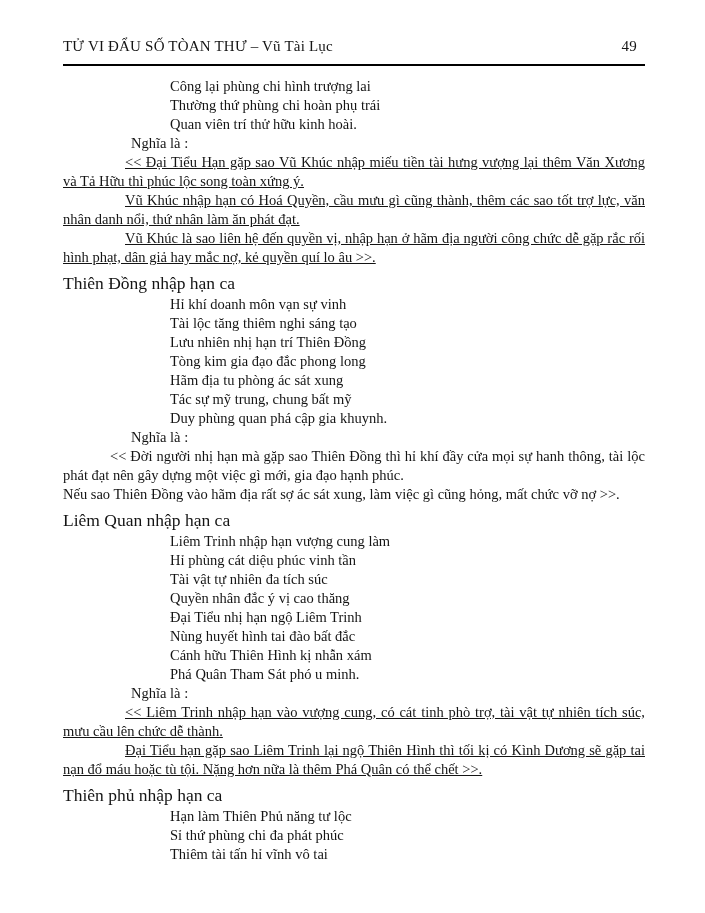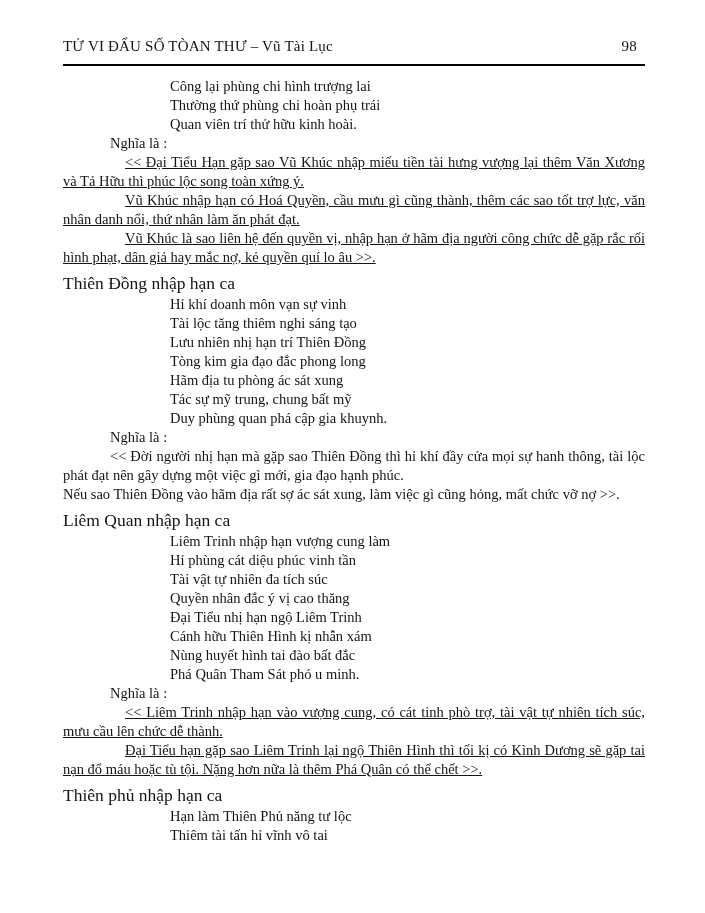--- a/index.html
+++ b/index.html
@@ -32,21 +32,21 @@
     margin: 9px 0 0 0;
   }
   .content {
     margin-top: 11px;
     width: 582px;
     font-size: 14.5px;
     line-height: 19px;
   }
   .verse { margin: 0 0 0 107px; }
   .verse-line { white-space: nowrap; font-family: Liberation Serif, serif; }
-  .label { margin-left: 47px; }
+  .label { margin-left: 68px; }
   .para {
     margin: 0;
     text-align: justify;
     text-align-last: left;
   }
   .para.indent { text-indent: 62px; text-decoration: underline; }
   .para.indent-sm { text-indent: 47px; }
   .heading {
     font-size: 17.5px;
     line-height: 22px;
@@ -54,21 +54,21 @@
     margin: 5px 0 1px 0;
   }
 </style>
 </head>
 <body>
 
 <div class="page">
 
   <div class="header">
     <span class="book-title">TỬ VI ĐẨU SỐ TÒAN THƯ – Vũ Tài Lục</span>
-    <span class="page-number">98</span>
+    <span class="page-number">49</span>
   </div>
   <hr class="rule">
 
   <div class="content">
 
     <div class="verse">
       <div class="verse-line">Công lại phùng chi hình trượng lai</div>
       <div class="verse-line">Thường thứ phùng chi hoàn phụ trái</div>
       <div class="verse-line">Quan viên trí thử hữu kinh hoài.</div>
     </div>
@@ -97,31 +97,32 @@
     <p class="para">Nếu sao Thiên Đồng vào hãm địa rất sợ ác sát xung, làm việc gì cũng hỏng, mất chức vỡ nợ &gt;&gt;.</p>
 
     <div class="heading">Liêm Quan nhập hạn ca</div>
 
     <div class="verse">
       <div class="verse-line">Liêm Trinh nhập hạn vượng cung làm</div>
       <div class="verse-line">Hỉ phùng cát diệu phúc vinh tần</div>
       <div class="verse-line">Tài vật tự nhiên đa tích súc</div>
       <div class="verse-line">Quyền nhân đắc ý vị cao thăng</div>
       <div class="verse-line">Đại Tiểu nhị hạn ngộ Liêm Trinh</div>
+      <div class="verse-line">Nùng huyết hình tai đào bất đắc</div>
       <div class="verse-line">Cánh hữu Thiên Hình kị nhẫn xám</div>
-      <div class="verse-line">Nùng huyết hình tai đào bất đắc</div>
       <div class="verse-line">Phá Quân Tham Sát phó u minh.</div>
     </div>
 
     <div class="label">Nghĩa là :</div>
 
     <p class="para indent">&lt;&lt; Liêm Trinh nhập hạn vào vượng cung, có cát tinh phò trợ, tài vật tự nhiên tích súc, mưu cầu lên chức dễ thành.</p>
     <p class="para indent">Đại Tiểu hạn gặp sao Liêm Trinh lại ngộ Thiên Hình thì tối kị có Kình Dương sẽ gặp tai nạn đổ máu hoặc tù tội. Nặng hơn nữa là thêm Phá Quân có thể chết &gt;&gt;.</p>
 
     <div class="heading">Thiên phủ nhập hạn ca</div>
 
     <div class="verse">
       <div class="verse-line">Hạn làm Thiên Phủ năng tư lộc</div>
+      <div class="verse-line">Sỉ thứ phùng chi đa phát phúc</div>
       <div class="verse-line">Thiêm tài tấn hỉ vĩnh vô tai</div>
     </div>
 
   </div>
 </div>
 
 </body></html>

